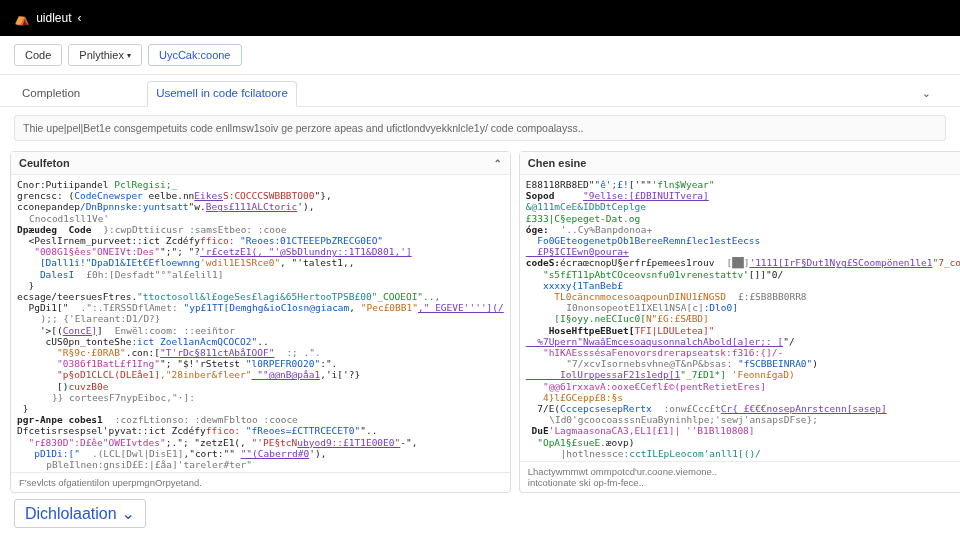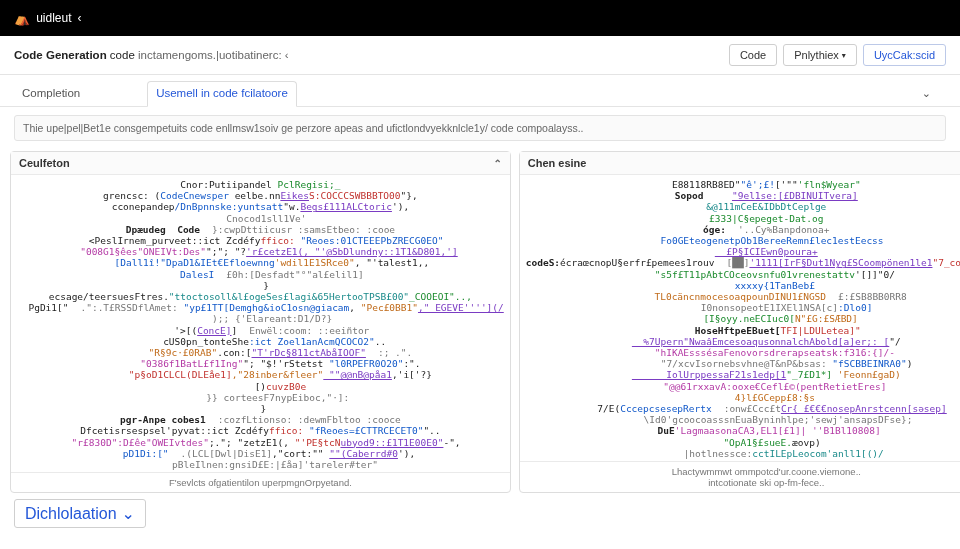--- a/index.html
+++ b/index.html
@@ -20,21 +20,21 @@
     .btn.primary { color: #2457d8; border-color: #bcc9e8; }
     .btn .caret { font-size: 8px; }
     
     .tabs-row { display: flex; align-items: center; padding: 6px 25px 0 14px; gap: 12px; position: relative; border-bottom: 1px solid #e4e4e4; }
     .tab { padding: 5px 8px 7px 8px; font-size: 11.5px; color: #555; cursor: pointer; }
     .tab.active { color: #2457d8; border: 1px solid #ddd; border-bottom-color: #fff; border-radius: 4px 4px 0 0; margin-bottom: -1px; background: #fff; margin-left: 47px; }
     .tabs-caret { margin-left: auto; color: #555; font-size: 11px; padding: 4px; cursor: pointer; }
     
     .description { margin: 8px 14px 6px 14px; padding: 6px 8px; border: 1px solid #e3e3e3; border-radius: 3px; font-size: 10.5px; color: #666; background: #fafafa; }
     
-    .panes { display: flex; padding: 4px 10px 0 10px; gap: 8px; text-align: center; }
+    .panes { display: flex; padding: 4px 10px 0 10px; gap: 8px; }
     .pane { flex: 1; border: 1px solid #ddd; border-radius: 4px; display: flex; flex-direction: column; height: 342px; }
     .pane-header { display: flex; align-items: center; justify-content: space-between; padding: 5px 8px; border-bottom: 1px solid #eaeaea; font-size: 11px; font-weight: 600; color: #333; background: #fbfbfb; }
     .pane-caret { font-size: 10px; color: #666; cursor: pointer; }
     .pane-body { flex: 1; padding: 4px 6px; font-family: "Menlo", "Consolas", monospace; font-size: 9.5px; line-height: 1.18; overflow: hidden; white-space: pre; color: #222; }
     .pane-footer { padding: 4px 8px; border-top: 1px solid #eaeaea; font-size: 9.5px; color: #777; }
     
     .footerbar { padding: 6px 14px; display: flex; flex-direction: column; gap: 6px; }
     .dropdown-btn { border: 1px solid #cfcfcf; background: #fff; padding: 4px 10px; font-size: 16px; border-radius: 3px; color: #2457d8; display: inline-flex; align-items: center; gap: 5px; cursor: pointer; width: fit-content; }
     
     
@@ -53,33 +53,27 @@
 
 <div class="topbar">
   <div class="topbar-right">
     <span class="red-icon">⛺</span>
     <span>uidleut</span>
     <span>‹</span>
   </div>
 </div>
 
 <div class="subbar">
-  <div class="subbar-left">
-    <strong>Code Generation</strong>
-    <span>code</span>
-    <span class="muted">inctamengoms.|uotibatinerc:</span>
-    <span class="muted">‹</span>
-  </div>
   <div class="subbar-right">
     <button class="btn">Code</button>
     <button class="btn">
       <span>Pnlythiex</span>
       <span class="caret">▾</span>
     </button>
-    <button class="btn primary">UycCak:scid</button>
+    <button class="btn primary">UycCak:coone</button>
   </div>
 </div>
 
 <div class="tabs-row">
   <div class="tab">Completion</div>
   <div class="tab active">Usemell in code fcilatoore</div>
   <div class="tabs-caret">⌄</div>
 </div>
 
 <div class="description">Thie upe|pel|Bet1e consgempetuits code enllmsw1soiv ge perzore apeas and ufictlondvyekknlcle1y/ code compoalayss..</div>

